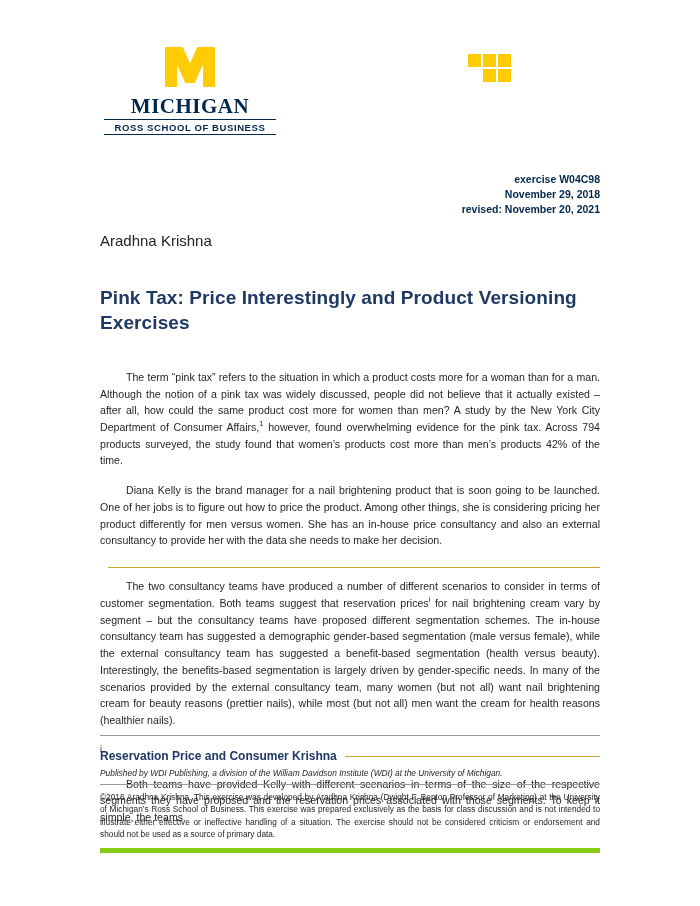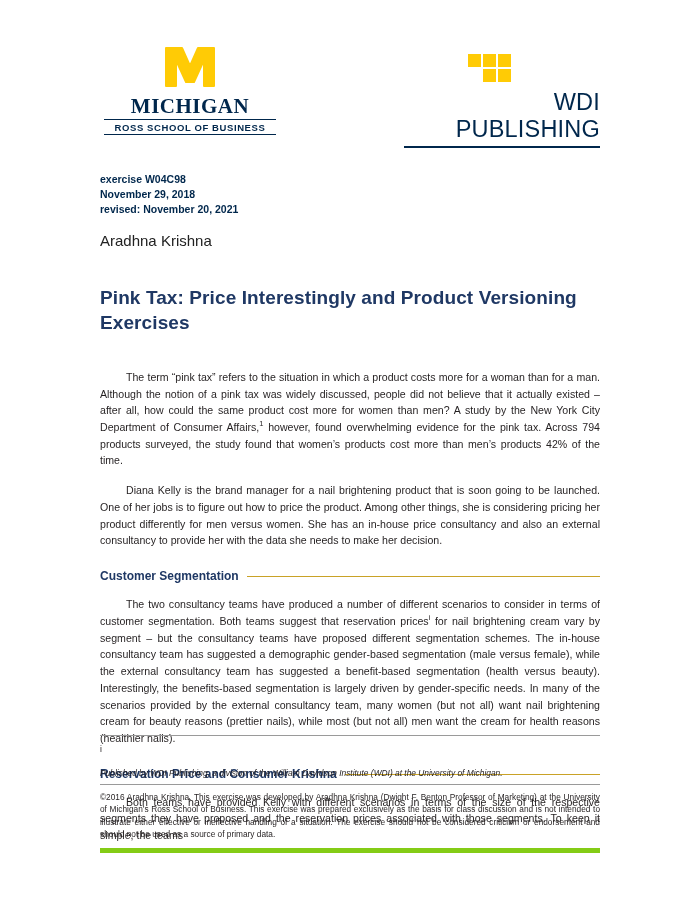--- a/index.html
+++ b/index.html
@@ -91,21 +91,21 @@
     letter-spacing: 0.2px;
     color: #00274c;
     border-bottom: 2px solid #00274c;
     padding-bottom: 3px;
     text-align: right;
   }
 
   
   .meta {
     margin-top: 44px;
-    text-align: left;
+    text-align: right;
     color: #00274c;
     font-size: 10.5px;
     font-weight: bold;
     line-height: 1.45;
   }
   .author {
     margin-top: 14px;
     font-size: 15px;
     color: #222;
   }
@@ -211,21 +211,20 @@
 
       <div class="wdi-block">
         <div class="wdi-squares">
           <i></i>
             <i></i>
             <i></i>
             <i class="hidden"></i>
             <i></i>
             <i></i>
         </div>
-        <div class="wdi-word">WDI PUBLISHING</div>
       </div>
     </div>
 
     <div class="meta">
       <div>exercise W04C98</div>
       <div>November 29, 2018</div>
       <div>revised: November 20, 2021</div>
     </div>
 
     <div class="author">Aradhna Krishna</div>
@@ -234,21 +233,20 @@
 
     <div class="body-text">
 
       <p>
         <span>The term “pink tax” refers to the situation in which a product costs more for a woman than for a man. Although the notion of a pink tax was widely discussed, people did not believe that it actually existed – after all, how could the same product cost more for women than men? A study by the New York City Department of Consumer Affairs,</span><sup>1</sup><span> however, found overwhelming evidence for the pink tax. Across 794 products surveyed, the study found that women’s products cost more than men’s products 42% of the time.</span>
       </p>
 
       <p>Diana Kelly is the brand manager for a nail brightening product that is soon going to be launched. One of her jobs is to figure out how to price the product. Among other things, she is considering pricing her product differently for men versus women. She has an in-house price consultancy and also an external consultancy to provide her with the data she needs to make her decision.</p>
 
       <div class="section-head">
-        <div class="t">Customer Segmentation</div>
         <div class="rule"></div>
       </div>
 
       <p>
         <span>The two consultancy teams have produced a number of different scenarios to consider in terms of customer segmentation. Both teams suggest that reservation prices</span><sup>i</sup><span> for nail brightening cream vary by segment – but the consultancy teams have proposed different segmentation schemes. The in-house consultancy team has suggested a demographic gender-based segmentation (male versus female), while the external consultancy team has suggested a benefit-based segmentation (health versus beauty). Interestingly, the benefits-based segmentation is largely driven by gender-specific needs. In many of the scenarios provided by the external consultancy team, many women (but not all) want nail brightening cream for beauty reasons (prettier nails), while most (but not all) men want the cream for health reasons (healthier nails).</span>
       </p>
 
       <div class="section-head">
         <div class="t">Reservation Price and Consumer Krishna</div>
         <div class="rule"></div>

